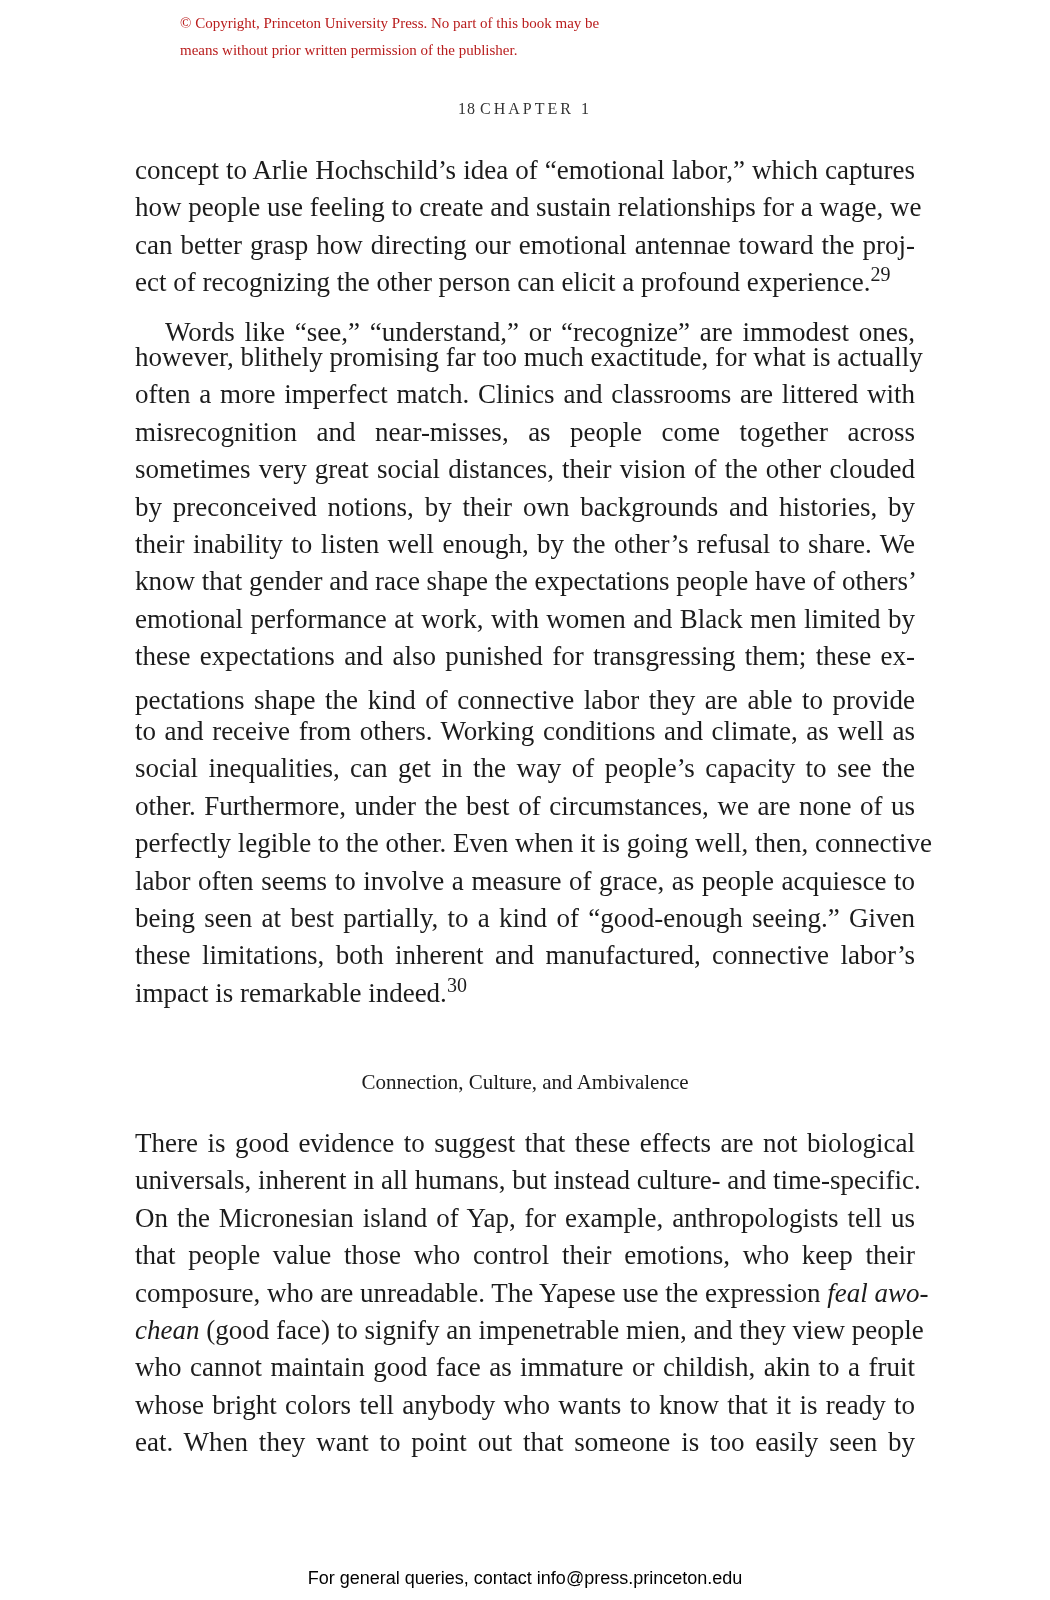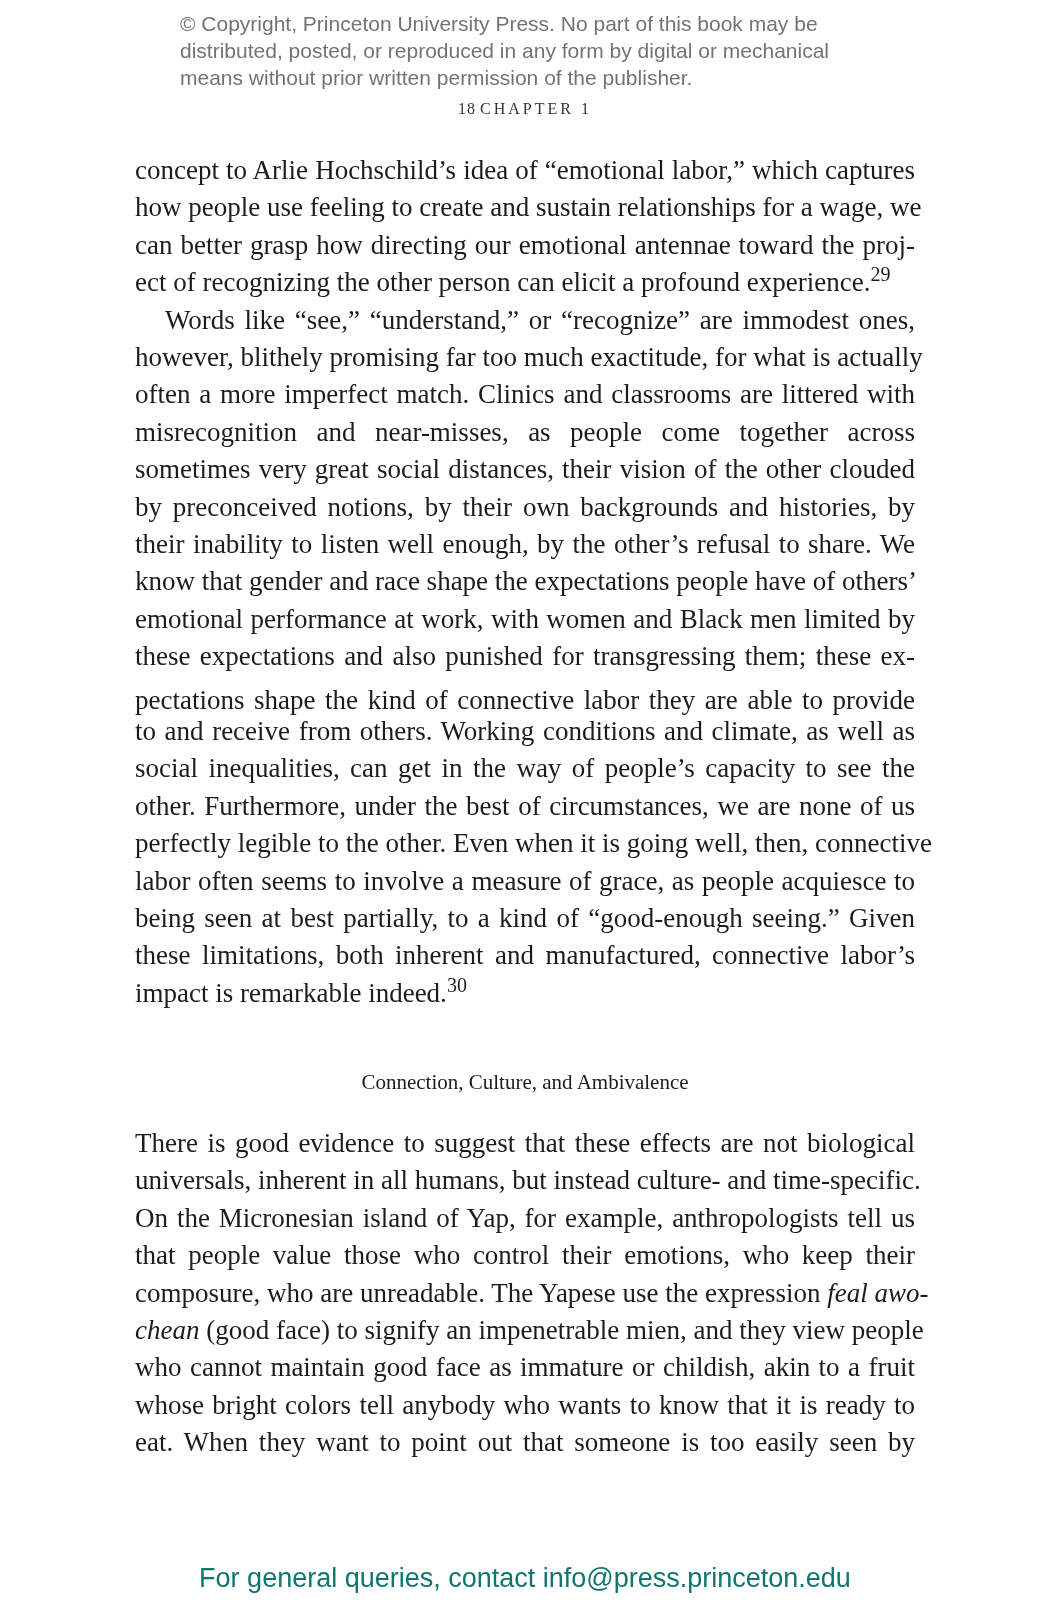--- a/index.html
+++ b/index.html
@@ -1,49 +1,48 @@
 <!DOCTYPE html>
 <html><head>
 <meta charset="utf-8">
 <style>
   html, body { margin: 0; padding: 0; background: #ffffff; }
   body { width: 1050px; height: 1600px; position: relative; overflow: hidden; color: #1a1a1a; }
   .copyright {
     position: absolute; left: 180px; top: 10px; width: 720px;
-    font-family: Liberation Sans, sans-serif; font-size: 21px; line-height: 27px; color: #737373;
+    font-family: Liberation Serif, serif; font-size: 15px; line-height: 27px; color: #b91c1c;
   }
   .running-head {
     position: absolute; left: 0; width: 1050px; top: 100px; text-align: center;
     font-family: "Liberation Serif", serif; font-size: 16px; letter-spacing: 3px; color: #333;
   }
   .running-head .pg { margin-right: 4px; letter-spacing: 1px; }
   .line {
     position: absolute; left: 135px; width: 780px; height: 38px;
     font-family: "Liberation Serif", serif; font-size: 27px; line-height: 38px; color: #1c1c1c;
     white-space: nowrap; text-align: justify; text-align-last: justify;
   }
   .line.last { text-align-last: left; }
-  .line.indent { padding-left: 30px; width: 750px; }
+  .line.indent { padding-left: 30px; width: 750px; margin-top: 12px; }
   .line sup { font-size: 20px; vertical-align: 10px; line-height: 0; }
   .line em { }
   .heading {
     position: absolute; left: 0; width: 1050px; top: 1062px; text-align: center;
     font-family: "Liberation Serif", serif; font-size: 21px; line-height: 40px; color: #1c1c1c;
   }
   .footer {
     position: absolute; left: 0; width: 1050px; top: 1564px; text-align: center;
-    font-family: "Liberation Sans", sans-serif; font-size: 27px; line-height: 28px; color: #0f766e;
+    font-family: "Liberation Sans", sans-serif; font-size: 18px; line-height: 28px; color: #000000;
   }
 </style>
 </head>
 <body>
 
 <div class="copyright">
   <div>© Copyright, Princeton University Press. No part of this book may be</div>
-  <div>distributed, posted, or reproduced in any form by digital or mechanical</div>
   <div>means without prior written permission of the publisher.</div>
 </div>
 
 <div class="running-head">
   <span class="pg">18</span><span>CHAPTER 1</span>
 </div>
 
 <div>
   <div class="line" style="top:151px"><span>concept to Arlie Hochschild’s idea of “emotional labor,” which captures</span></div>
   <div class="line" style="top:188px"><span>how people use feeling to create and sustain relationships for a wage, we</span></div>

